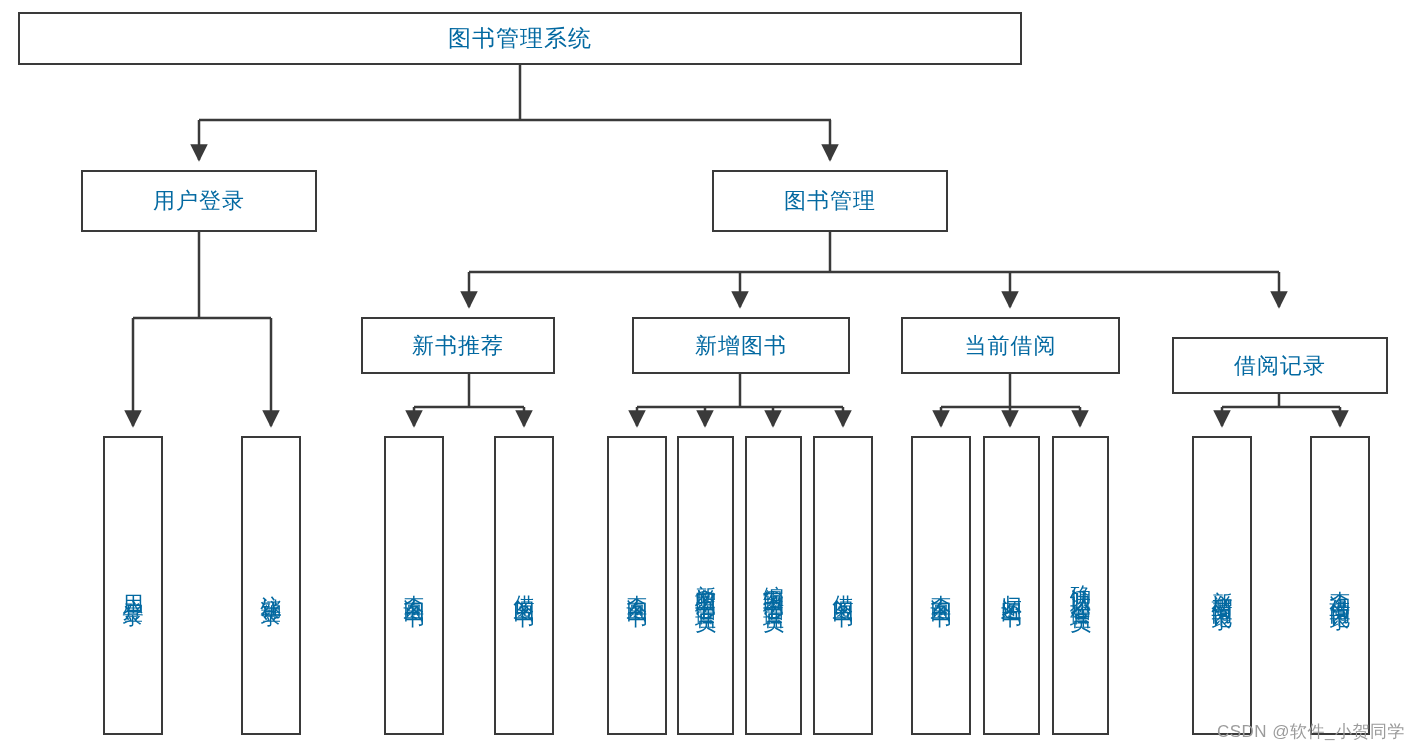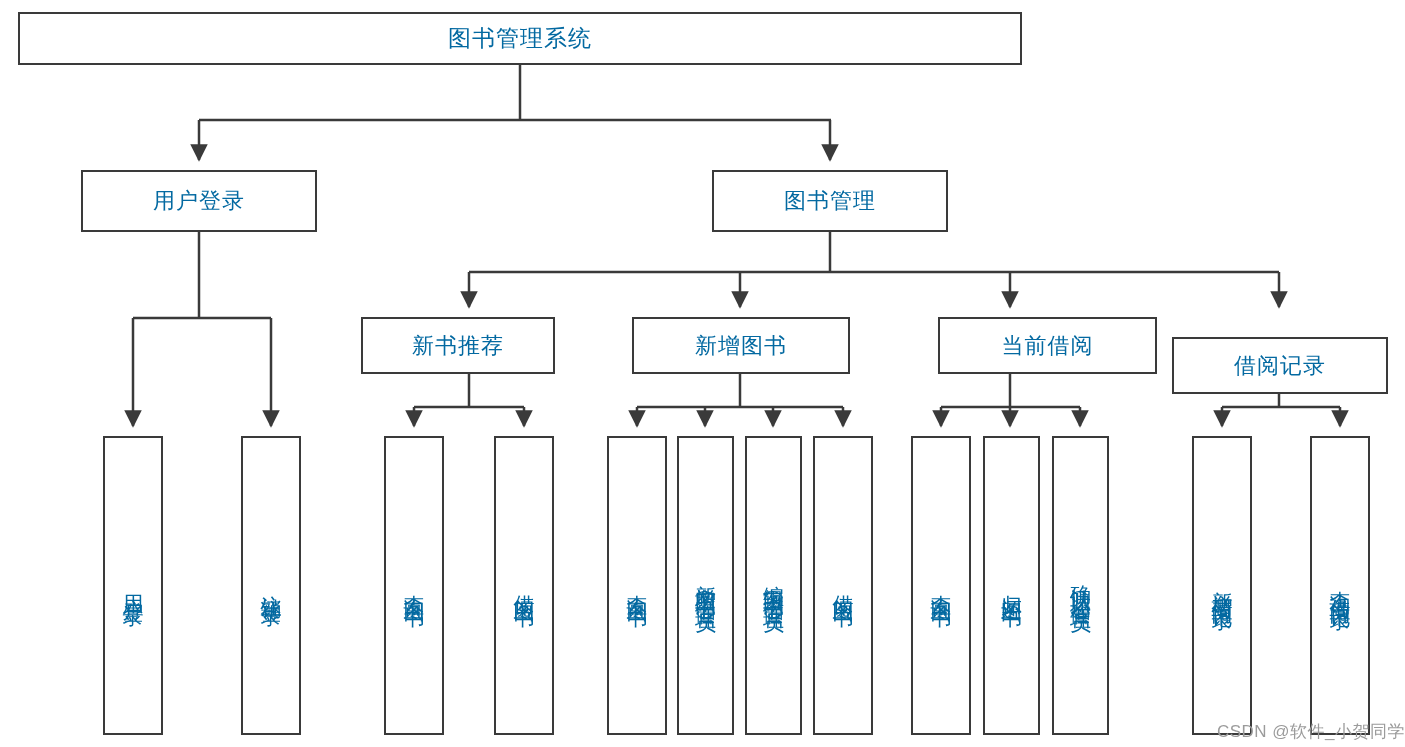--- a/index.html
+++ b/index.html
@@ -84,21 +84,21 @@
   <div class="node horiz" style="left:712px;top:170px;width:236px;height:62px;">
     <span>图书管理</span>
   </div>
 
   <div class="node horiz" style="left:361px;top:317px;width:194px;height:57px;">
     <span>新书推荐</span>
   </div>
   <div class="node horiz" style="left:632px;top:317px;width:218px;height:57px;">
     <span>新增图书</span>
   </div>
-  <div class="node horiz" style="left:938px;top:317px;width:219px;height:57px;">
+  <div class="node horiz" style="left:901px;top:317px;width:219px;height:57px;">
     <span>当前借阅</span>
   </div>
   <div class="node horiz" style="left:1172px;top:317px;width:216px;height:57px;margin-top:20px;">
     <span>借阅记录</span>
   </div>
 
   <div class="node leaf" style="left:103px;top:436px;width:60px;height:299px;">
     <span class="vtext">用户登录</span>
   </div>
   <div class="node leaf" style="left:241px;top:436px;width:60px;height:299px;">

